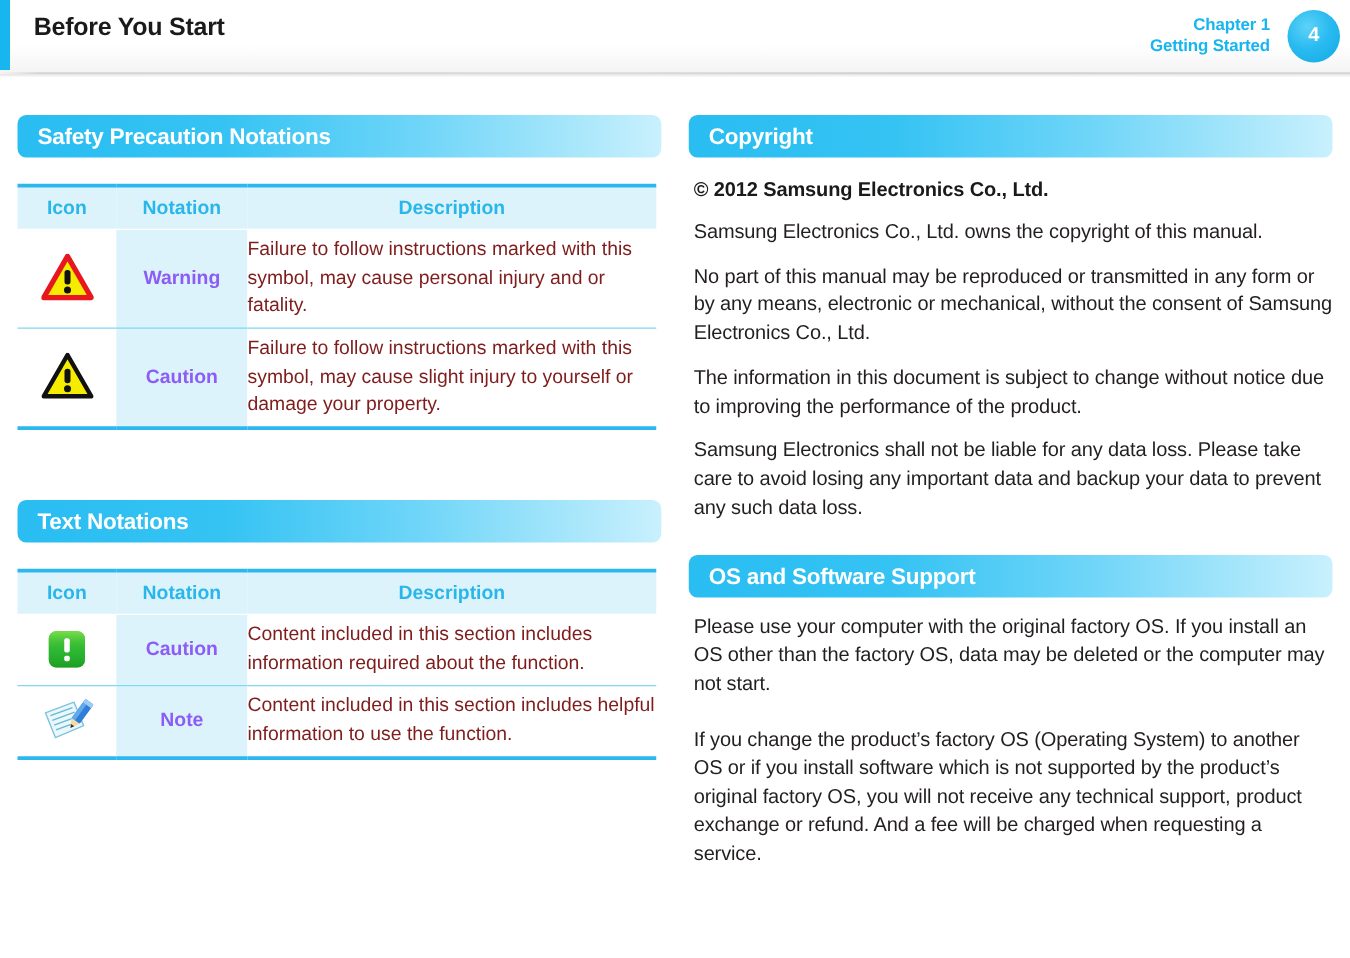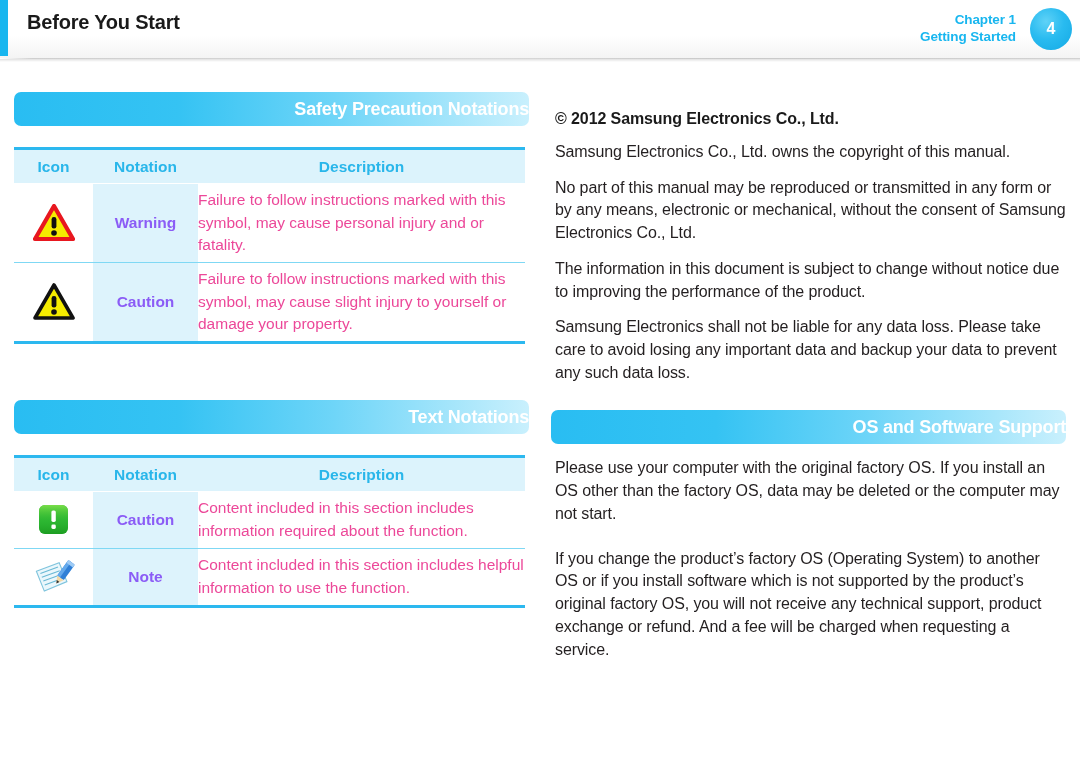--- a/index.html
+++ b/index.html
@@ -100,21 +100,20 @@
   
   .section-bar {
     width: 100%;
     height: 34px;
     border-radius: 7px;
     background: linear-gradient(to right, #29bdf2 0%, #35c3f3 32%, #6ed5f8 62%, #a7e6fb 86%, #c9f0fd 100%);
     display: flex;
     align-items: center;
     box-sizing: border-box;
     padding-left: 16px;
-    justify-content: flex-end;
   }
   .section-bar-title {
     color: #ffffff;
     font-size: 18px;
     font-weight: bold;
     letter-spacing: -0.2px;
   }
 
   
   .ntable {
@@ -152,21 +151,21 @@
     background: #ddf3fc;
     text-align: center;
     color: #8b5cf6;
     font-size: 15.5px;
     font-weight: bold;
   }
   .cell-desc {
     background: #ffffff;
     font-size: 15.5px;
     line-height: 1.46;
-    color: #ec4899;
+    color: #7f1d1d;
     padding: 9px 10px 9px 13px;
   }
   .safety-table tbody td { height: 78px; }
   .text-table tbody td { height: 56px; }
 
   .icon-wrap {
     display: inline-flex;
     align-items: center;
     justify-content: center;
     width: 44px;
@@ -314,20 +313,23 @@
         </td>
         <td class="cell-notation">Note</td>
         <td class="cell-desc">Content included in this section includes helpful information to use the function.</td>
       </tr>
     </tbody>
   </table>
 </div>
 
 <div class="col-right">
 
+  <div class="section-bar">
+    <span class="section-bar-title">Copyright</span>
+  </div>
 
   <div class="copy-strong">© 2012 Samsung Electronics Co., Ltd.</div>
 
   <div class="body-para">Samsung Electronics Co., Ltd. owns the copyright of this manual.</div>
   <div class="body-para">No part of this manual may be reproduced or transmitted in any form or by any means, electronic or mechanical, without the consent of Samsung Electronics Co., Ltd.</div>
   <div class="body-para">The information in this document is subject to change without notice due to improving the performance of the product.</div>
   <div class="body-para">Samsung Electronics shall not be liable for any data loss. Please take care to avoid losing any important data and backup your data to prevent any such data loss.</div>
 
   <div class="spacer-sections"></div>
 

